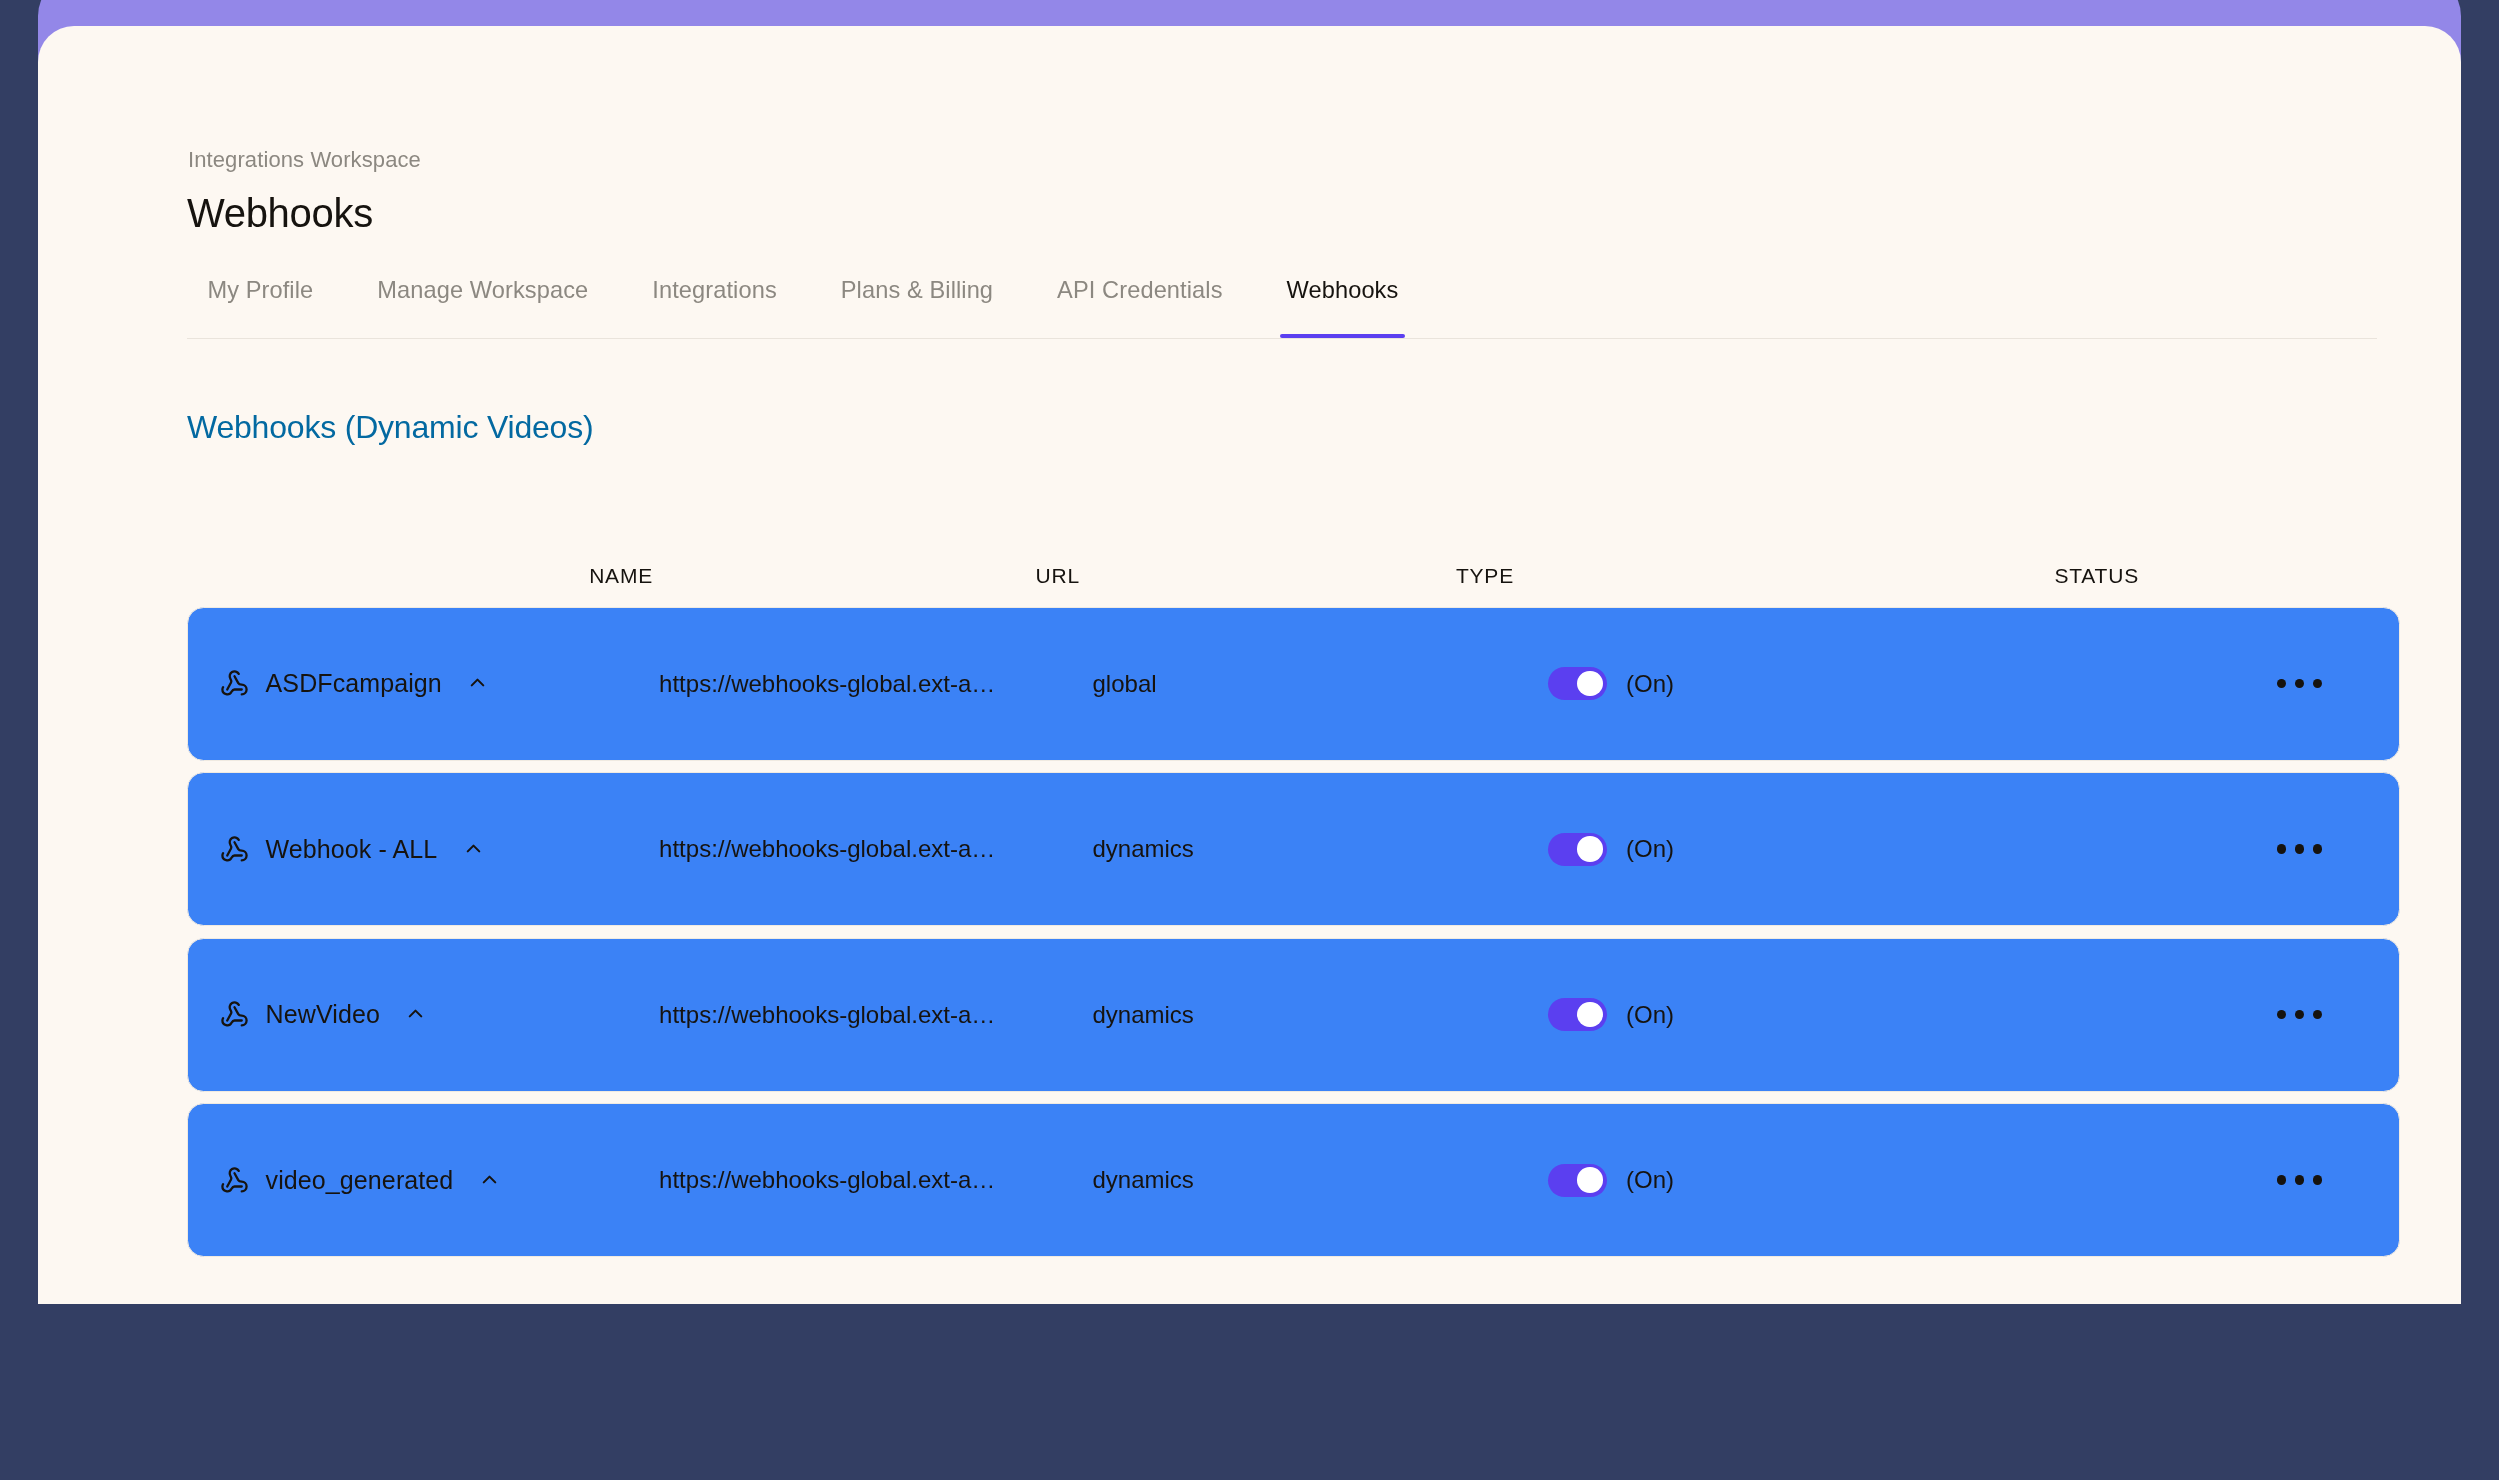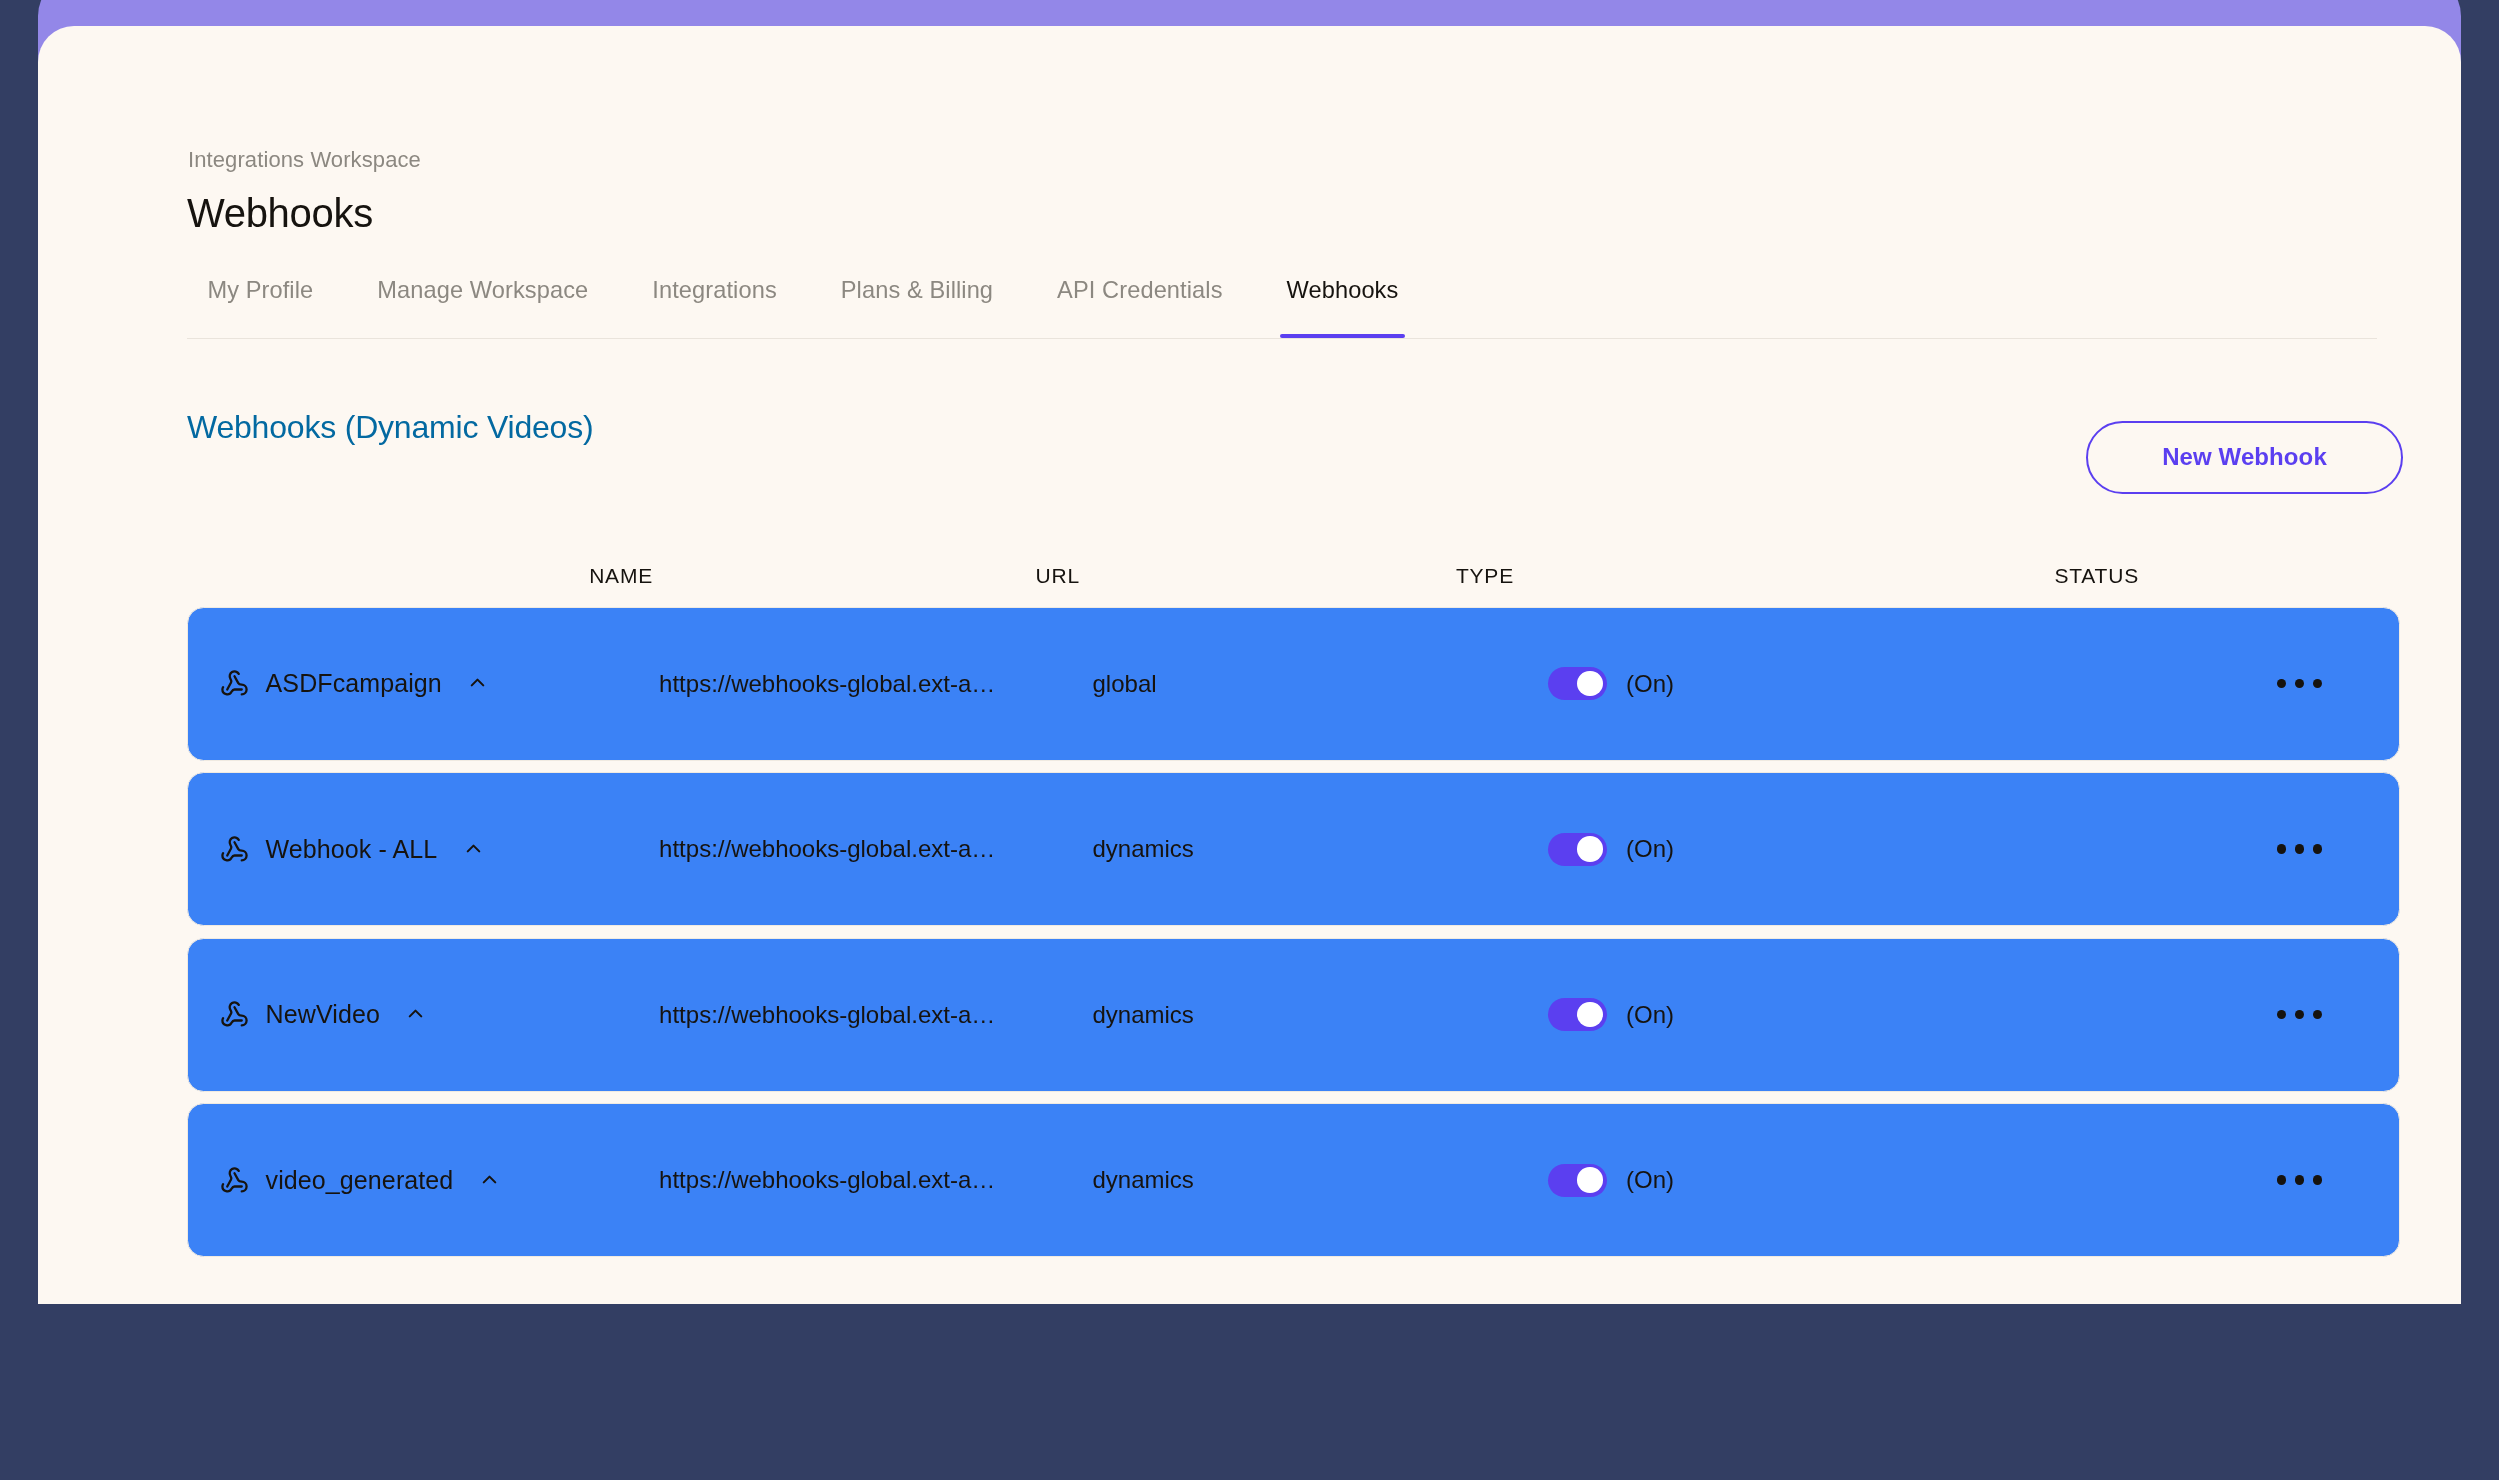--- a/index.html
+++ b/index.html
@@ -281,21 +281,20 @@
           <div class="tab">My Profile</div>
           <div class="tab">Manage Workspace</div>
           <div class="tab">Integrations</div>
           <div class="tab">Plans &amp; Billing</div>
           <div class="tab">API Credentials</div>
           <div class="tab active">Webhooks</div>
         </nav>
 
       <h2 id="section-title">Webhooks (Dynamic Videos)</h2>
 
-      <button id="new-webhook-button">New Webhook</button>
 
       <div id="table">
         <div id="table-header" class="row-grid">
           <div class="th name-col">NAME</div>
           <div class="th url-col">URL</div>
           <div class="th type-col">TYPE</div>
           <div class="th status-col">STATUS</div>
           <div class="th"></div>
         </div>
         <div id="rows-container">

